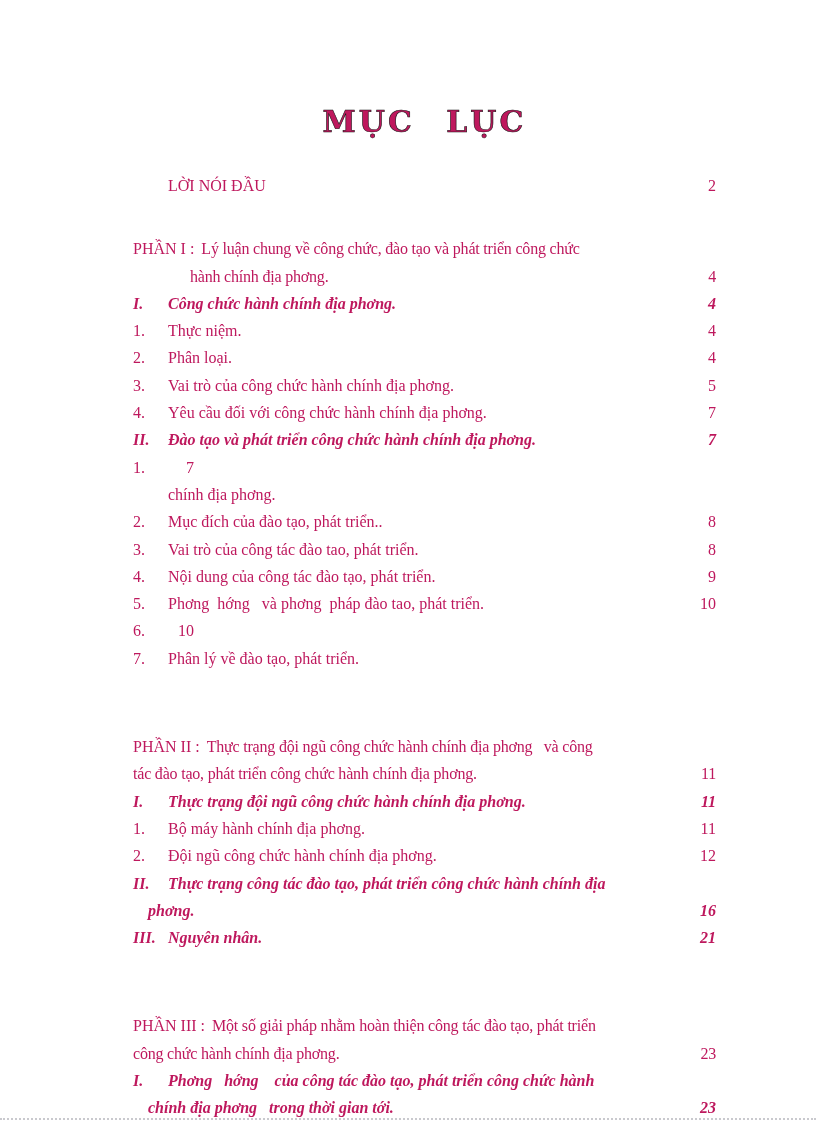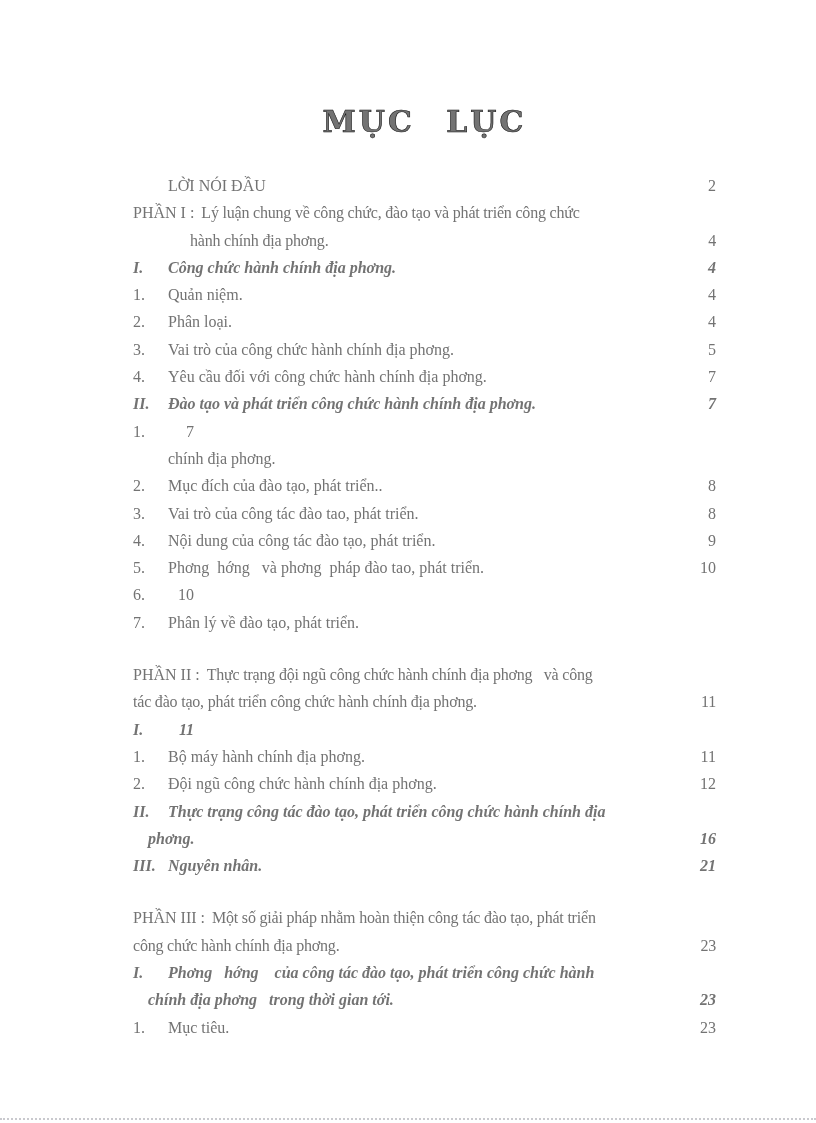--- a/index.html
+++ b/index.html
@@ -2,21 +2,21 @@
 <html><head>
 <meta charset="utf-8">
 <style>
   html,body{margin:0;padding:0;background:#e8e8e8;}
   .page{
     position:relative;
     width:816px;height:1123px;
     background:#ffffff;
     margin:0 auto;
     font-family:"Liberation Serif","DejaVu Serif",serif;
-    color:#737373;
+    color:#be185d;
     overflow:hidden;
   }
   .content{
     position:absolute;
     left:133px;top:0;
     width:583px;
   }
   .title{
     margin:0;
     padding-top:100px;
@@ -34,21 +34,21 @@
     display:flex;
     align-items:flex-end;
     font-size:16px;
     line-height:27.3px;
     white-space:pre-wrap;
   }
   .num{flex:none;width:35px;}
   .txt{flex:1;min-width:0;}
   .pg{flex:none;min-width:26px;text-align:right;}
   
-  .part .lbl{flex:none;margin-right:7px;}
+  .part .lbl{flex:none;margin-right:7px;margin-top:36px;}
   .part .txt,.part .pg,.part2 .txt,.part2 .pg{font-weight:normal;letter-spacing:-0.2px;}
   .ind57 .txt{padding-left:57px;}
   
   .roman .num,.roman .txt,.roman .pg{font-weight:bold;font-style:italic;}
   .cont15 .txt{padding-left:15px;}
   .gap{height:25px;}
   .footer-line{
     position:absolute;
     left:0;right:0;bottom:3px;
     border-top:2px dotted #c9c9ce;
@@ -81,21 +81,21 @@
       </div>
 
       <div class="row roman">
         <span class="num">I.</span>
         <span class="txt">Công chức hành chính địa phơng.</span>
         <span class="pg">4</span>
       </div>
 
       <div class="row item">
         <span class="num">1.</span>
-        <span class="txt">Quản niệm.</span>
+        <span class="txt">Thực niệm.</span>
         <span class="pg">4</span>
       </div>
       <div class="row item">
         <span class="num">2.</span>
         <span class="txt">Phân loại.</span>
         <span class="pg">4</span>
       </div>
       <div class="row item">
         <span class="num">3.</span>
         <span class="txt">Vai trò của công chức hành chính địa phơng.</span>
@@ -158,20 +158,21 @@
         <span class="lbl">PHẦN II :</span>
         <span class="txt">Thực trạng đội ngũ công chức hành chính địa phơng   và công</span>
       </div>
       <div class="row part2">
         <span class="txt">tác đào tạo, phát triển công chức hành chính địa phơng.</span>
         <span class="pg">11</span>
       </div>
 
       <div class="row roman">
         <span class="num">I.</span>
+        <span class="txt">Thực trạng đội ngũ công chức hành chính địa phơng.</span>
         <span class="pg">11</span>
       </div>
       <div class="row item">
         <span class="num">1.</span>
         <span class="txt">Bộ máy hành chính địa phơng.</span>
         <span class="pg">11</span>
       </div>
       <div class="row item">
         <span class="num">2.</span>
         <span class="txt">Đội ngũ công chức hành chính địa phơng.</span>

